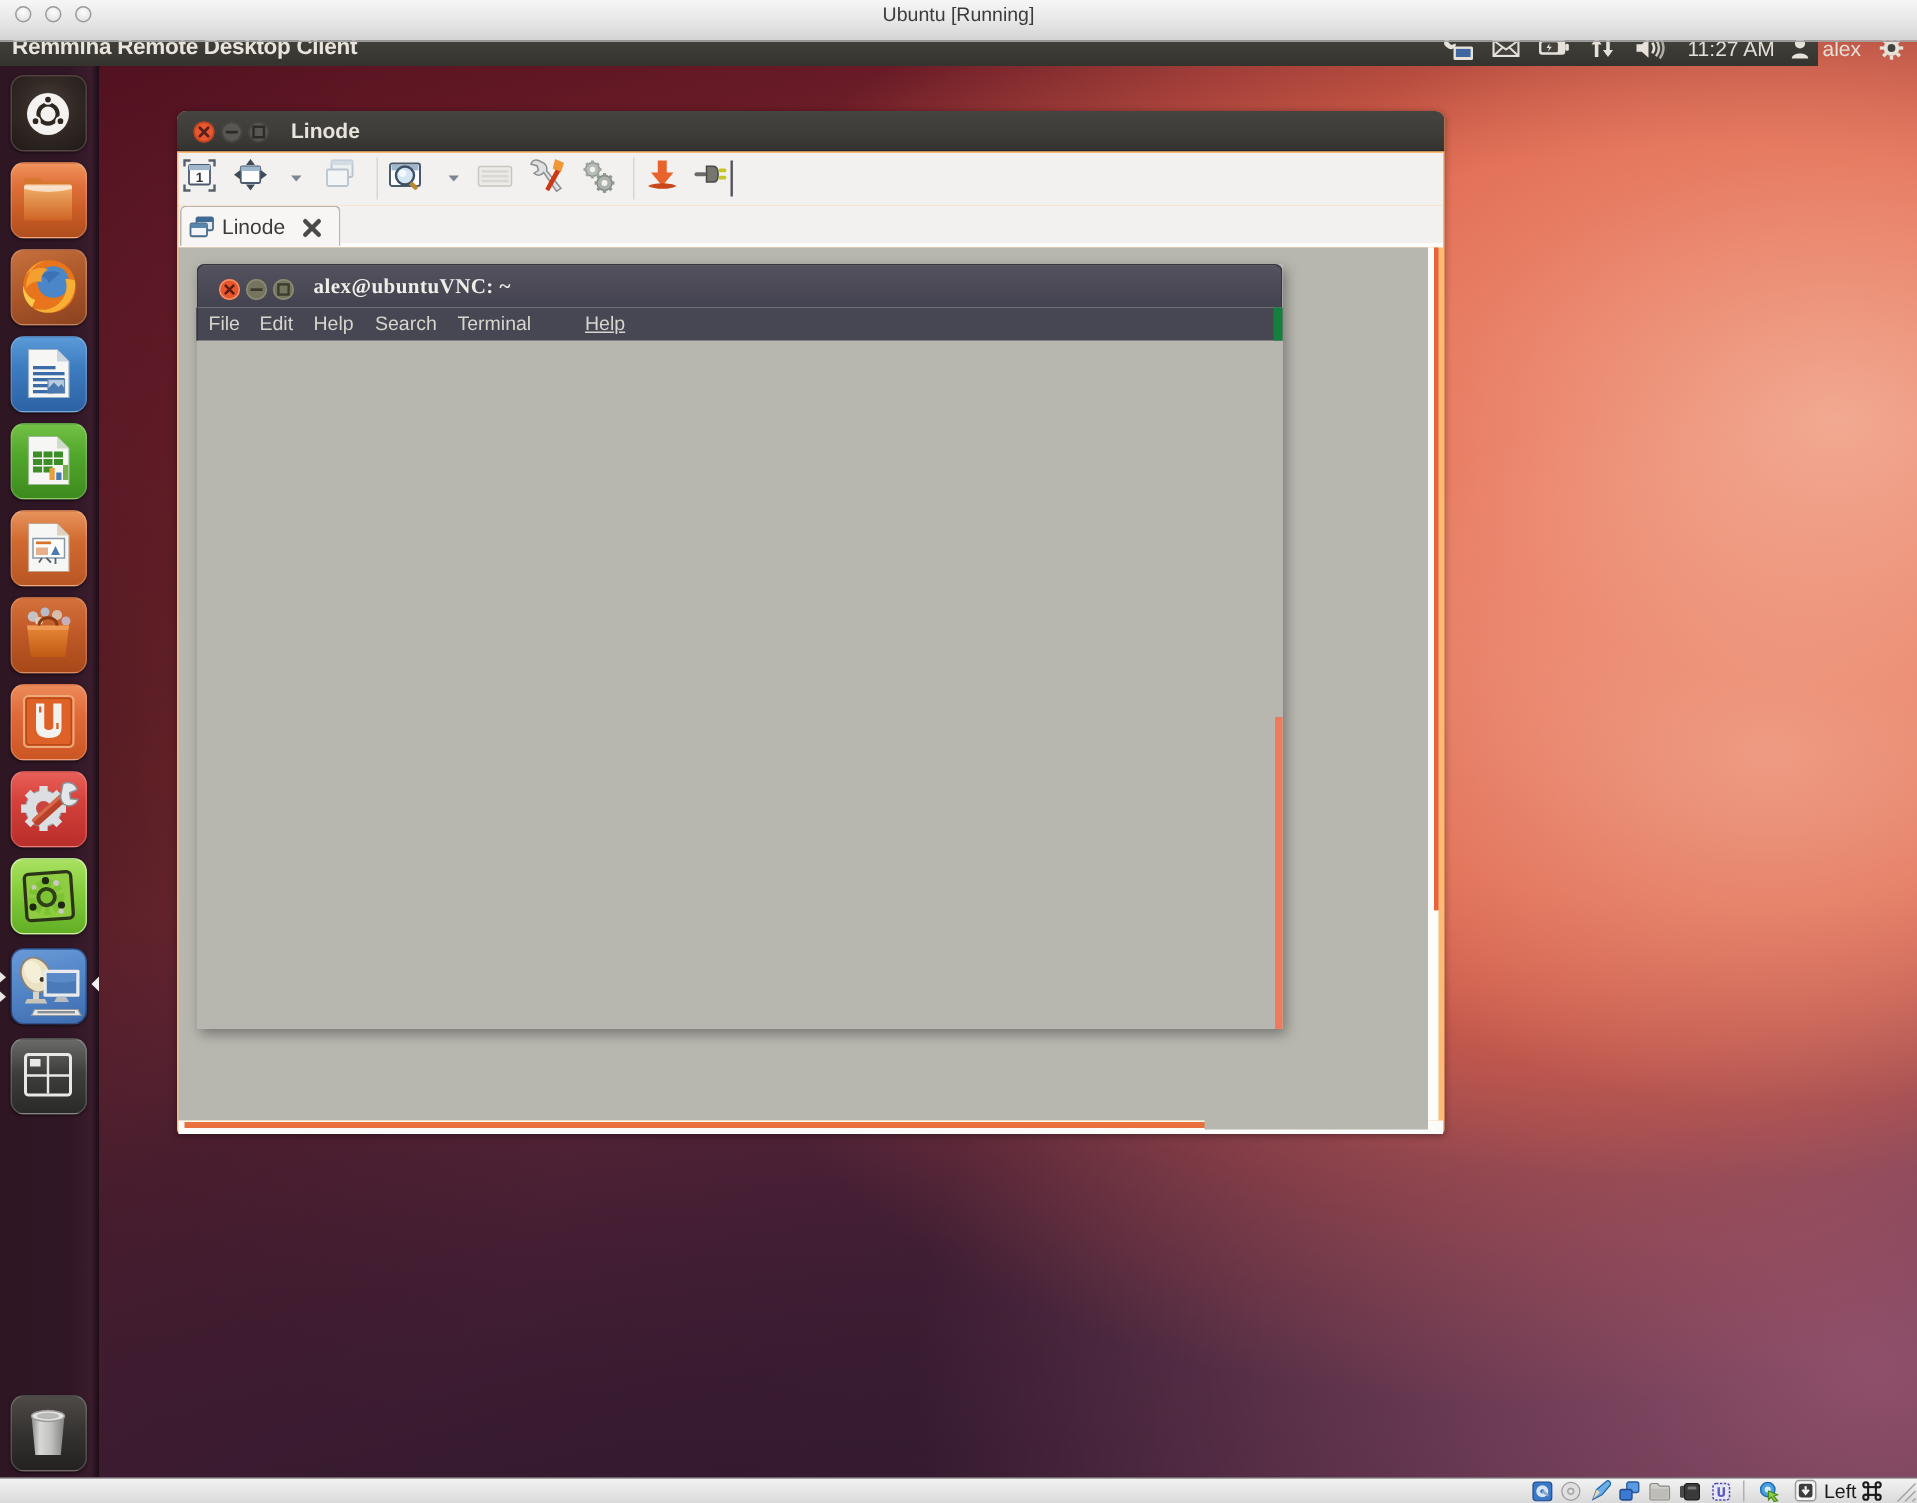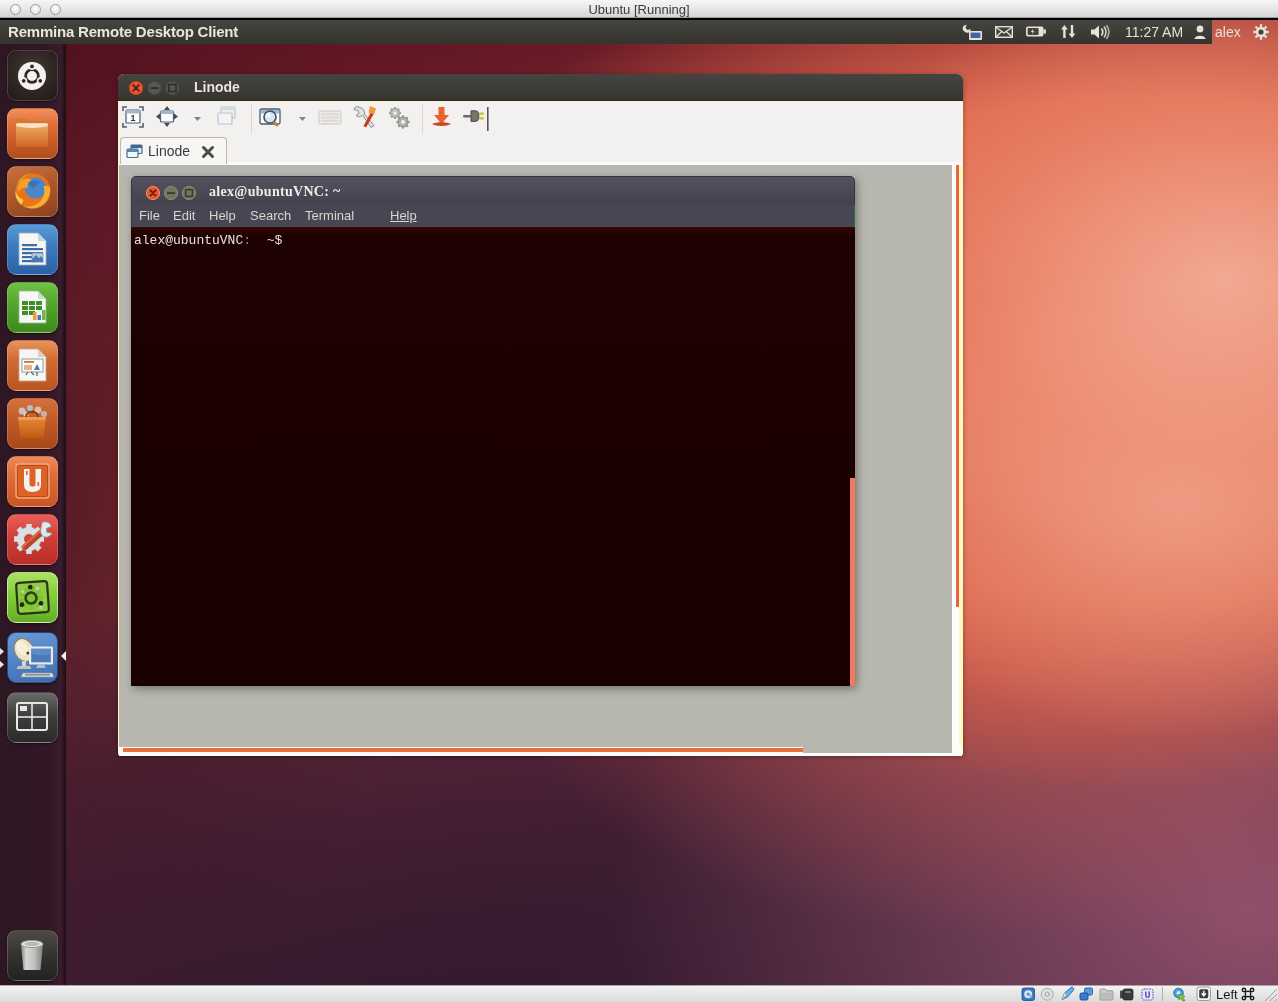--- a/index.html
+++ b/index.html
@@ -1,20 +1,20 @@
 <!DOCTYPE html>
 <html><head>
 <meta charset="utf-8">
 <style>
 * { margin:0; padding:0; box-sizing:border-box; }
 html,body { width:1278px; height:1002px; overflow:hidden; }
 body { font-family:"Liberation Sans",sans-serif; position:relative; background:#000; }
 
 
-#macbar { position:absolute; left:0; top:0; width:1278px; height:18px;
+#macbar { position:absolute; left:0; top:0; width:1278px; height:28px;
   background:linear-gradient(180deg,#f6f6f6 0%,#e9e9e9 45%,#d4d4d4 100%);
   border-bottom:1px solid #9f9f9f; z-index:50; }
 #macbar .btn { position:absolute; top:4px; width:11px; height:11px; border-radius:50%;
   background:radial-gradient(circle at 50% 35%,#fdfdfd,#dcdcdc); border:1px solid #9a9a9a; }
 #mactitle { position:absolute; top:0; width:100%; text-align:center; font-size:13px;
   line-height:20px; color:#3c3c3c; }
 
 
 #panel { position:absolute; left:0; top:20px; width:1212px; height:24px;
   background:linear-gradient(180deg,#46443f 0%,#3d3b36 55%,#35332e 100%); z-index:40; }
@@ -42,21 +42,21 @@
 .tile { position:absolute; left:7px; width:51px; height:51px; border-radius:9px;
   border:1px solid rgba(255,255,255,0.18); box-shadow:0 1px 2px rgba(0,0,0,0.5); }
 .tile svg { margin:1px 0 0 1px; }
 
 
 #vbar { position:absolute; left:0; top:985px; width:1278px; height:17px;
   background:linear-gradient(180deg,#f2f2f2,#dadada); border-top:1px solid #a8a8a8; z-index:45; }
 
 
 #rwin { position:absolute; left:118px; top:74px; width:845px; height:682px;
-  border-radius:6px 6px 3px 3px; background:#fef9c3;
+  border-radius:6px 6px 3px 3px; background:#fdba74;
   box-shadow:0 1px 5px rgba(0,0,0,0.35); z-index:20; }
 #rtitle { position:absolute; left:0; top:0; width:845px; height:27px;
   background:linear-gradient(180deg,#454440 0%,#3e3c38 60%,#343330 100%);
   border-radius:6px 6px 0 0; border-bottom:1px solid #282724; }
 #rtitle .ttl { position:absolute; left:76px; top:5px; font-size:14px; font-weight:bold; color:#e8e4dc; }
 #rtoolbar { position:absolute; left:1px; top:28px; width:843px; height:35px; background:#f3f1ef; }
 #rtabrow { position:absolute; left:1px; top:63px; width:843px; height:25px; background:#f3f1ef; }
 #rwhitestrip { position:absolute; left:1px; top:88px; width:843px; height:3px; background:#fbfbf9; }
 #rtab { position:absolute; left:1px; top:0px; width:107px; height:27px; z-index:3;
   background:#f7f6f4; border:1px solid #bab6b0; border-bottom:none; border-radius:4px 4px 0 0; }
@@ -69,21 +69,21 @@
 #rgreypatch { position:absolute; left:685px; top:672px; width:149px; height:7px; background:#b7b7af; }
 
 
 #term { position:absolute; left:13px; top:102px; width:724px; height:510px;
   box-shadow:2px 3px 8px rgba(0,0,0,0.35); }
 #ttitle { position:absolute; left:0; top:0; width:724px; height:29px;
   background:linear-gradient(180deg,#53525e 0%,#4a4955 55%,#434250 100%);
   border-radius:5px 5px 0 0; border:1px solid #36353f; border-bottom:none; }
 #ttitle .ttxt { position:absolute; left:77px; top:7px; font-size:14px; font-weight:bold; color:#eeeee8; letter-spacing:0.3px;font-family:Liberation Serif, serif; }
 #tmenu { position:absolute; left:0; top:29px; width:724px; height:22px;
-  background:#474653; border-left:1px solid #36353f; border-right:1px solid #15803d; }
+  background:#474653; border-left:1px solid #36353f; border-right:6px solid #15803d; }
 #tmenu span { position:absolute; top:3px; font-size:13px; color:#d6d6ce; }
 #tbody { position:absolute; left:0; top:51px; width:724px; height:459px;
   background:linear-gradient(180deg,#3d0707 0px,#2a0303 3px,#1e0101 10px,#1a0000 100%); }
 #tprompt { position:absolute; left:3px; top:6px; font-family:"Liberation Mono",monospace;
   font-size:13px; color:#e8e2de; white-space:pre; }
 #tprompt .dim { color:#8a8680; }
 #tsalmon { position:absolute; left:719px; top:302px; width:5px; height:208px; background:#ef7a5e; }
 </style>
 </head>
 <body>
@@ -518,23 +518,20 @@
         <div class="ttxt">alex@ubuntuVNC: ~</div>
       </div>
       <div id="tmenu">
         <span style="left:7px;">File</span>
         <span style="left:41px;">Edit</span>
         <span style="left:77px;">Help</span>
         <span style="left:118px;">Search</span>
         <span style="left:173px;">Terminal</span>
         <span style="left:258px;text-decoration:underline;">Help</span>
       </div>
-      <div id="tbody">
-        <div id="tprompt">alex@ubuntuVNC<span class="dim">:</span>  ~$</div>
-      </div>
       <div id="tsalmon"></div>
     </div>
   </div>
 
   <div id="vbar">
     <svg width="260" height="17" style="position:absolute;left:1018px;top:0;">
 
       <g transform="translate(4,2)">
         <rect x="0" y="0" width="12.5" height="12.5" rx="2" fill="#3a78c8" stroke="#1e4a8a" stroke-width="0.8"></rect>
         <circle cx="6.2" cy="6.2" r="4" fill="#d8e4f0"></circle>

